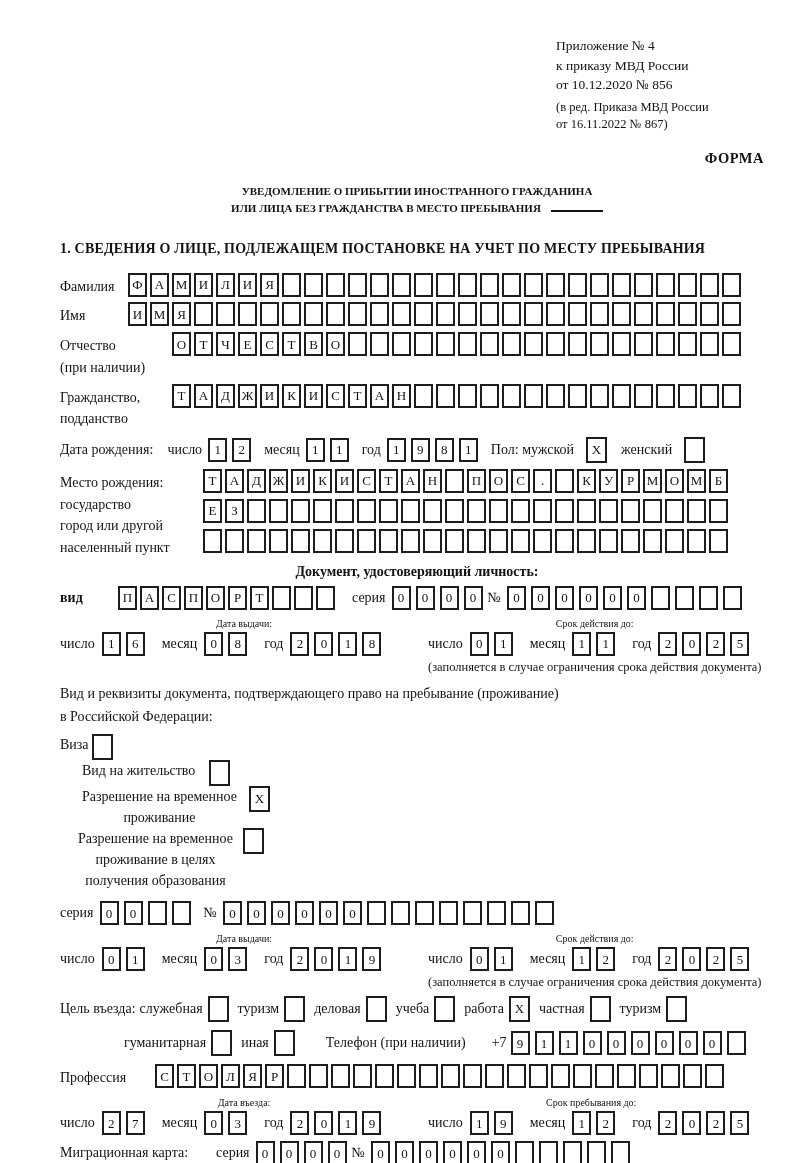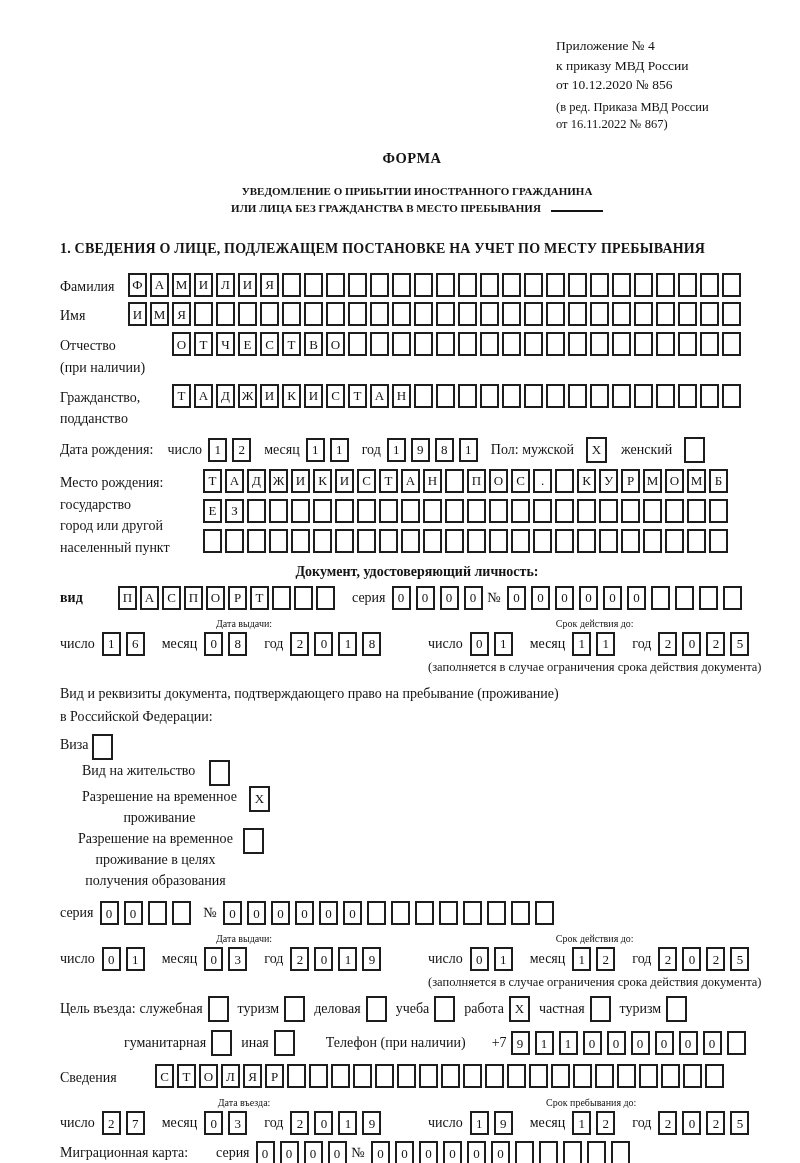--- a/index.html
+++ b/index.html
@@ -6,21 +6,21 @@
   .page{
     width:800px;height:1163px;background:#ffffff;color:#131313;
     font-family:"Liberation Serif","DejaVu Serif",serif;
     box-sizing:border-box;padding:36px 26px 18px 60px;
     margin:0 auto;position:relative;overflow:hidden;
   }
   .pre{white-space:pre-line;}
   
   .hdr{width:218px;margin-left:auto;font-size:13.5px;line-height:1.45;}
   .hdr .sub{font-size:12.5px;margin-top:4px;line-height:1.4;}
-  .forma{font-weight:bold;font-size:14.5px;text-align:center;padding-right:10px;margin-top:16px;letter-spacing:.5px;}
+  .forma{font-weight:bold;font-size:14.5px;text-align:right;padding-right:10px;margin-top:16px;letter-spacing:.5px;}
   
   .title{ text-align:center;font-weight:bold;font-size:11px;line-height:1.55;margin-top:16px;}
   .blank-line{display:inline-block;width:52px;border-bottom:2px solid #131313;margin-left:10px;vertical-align:baseline;}
   .section-h{font-weight:bold;font-size:14px;margin-top:24px;letter-spacing:.2px;}
   
   .rows{margin-top:16px;font-size:14px;}
   .frow{display:flex;align-items:flex-start;margin-bottom:5px;}
   .flabel{flex:0 0 auto;padding-top:3px;line-height:1.55;}
   .w68{width:68px;} .w112{width:112px;} .w143{width:143px;} .w52{width:52px;font-weight:bold;} .w92{width:95px;}
   
@@ -571,21 +571,21 @@
           <span class="cell">0</span>
           <span class="cell">0</span>
           <span class="cell">0</span>
           <span class="cell">0</span>
           <span class="cell">0</span>
           <span class="cell"></span>
         </span>
     </div>
 
     <div class="frow">
-      <div class="flabel w92">Сведения</div>
+      <div class="flabel w92">Профессия</div>
       <div class="cells">
           <span class="cell">С</span>
           <span class="cell">Т</span>
           <span class="cell">О</span>
           <span class="cell">Л</span>
           <span class="cell">Я</span>
           <span class="cell">Р</span>
           <span class="cell"></span>
           <span class="cell"></span>
           <span class="cell"></span>

